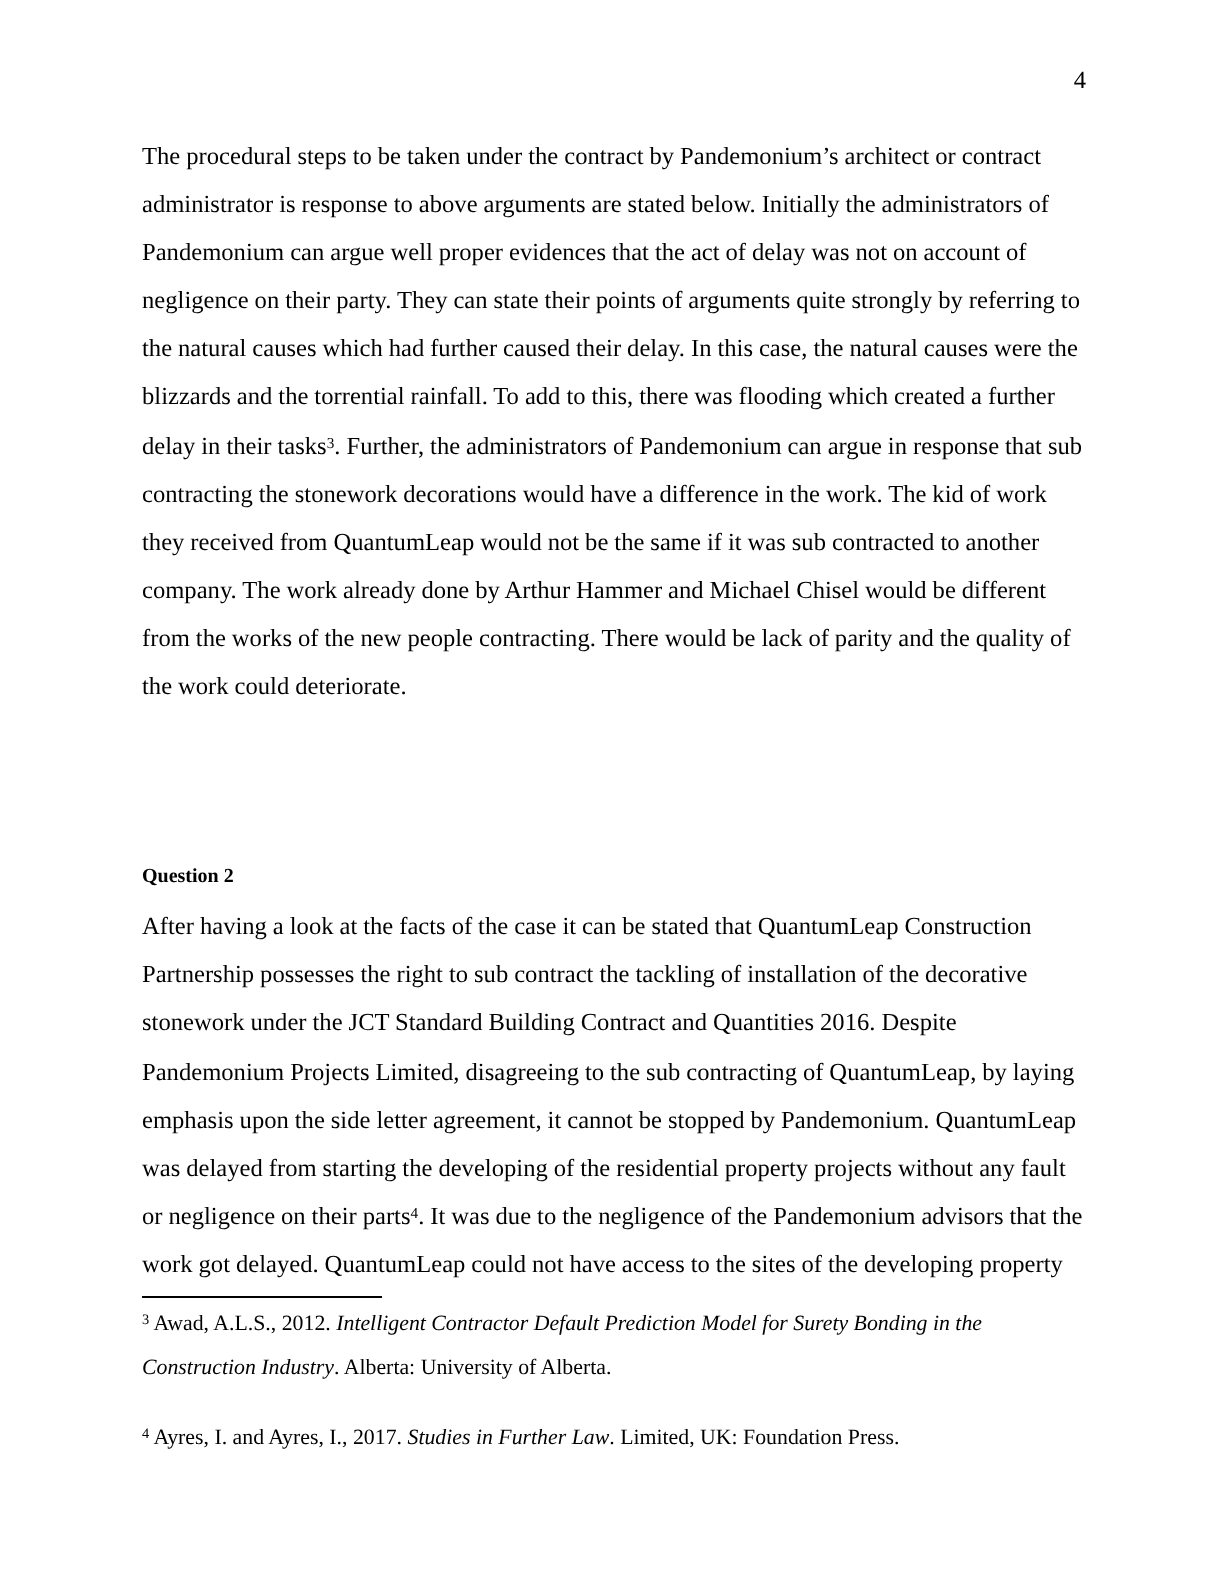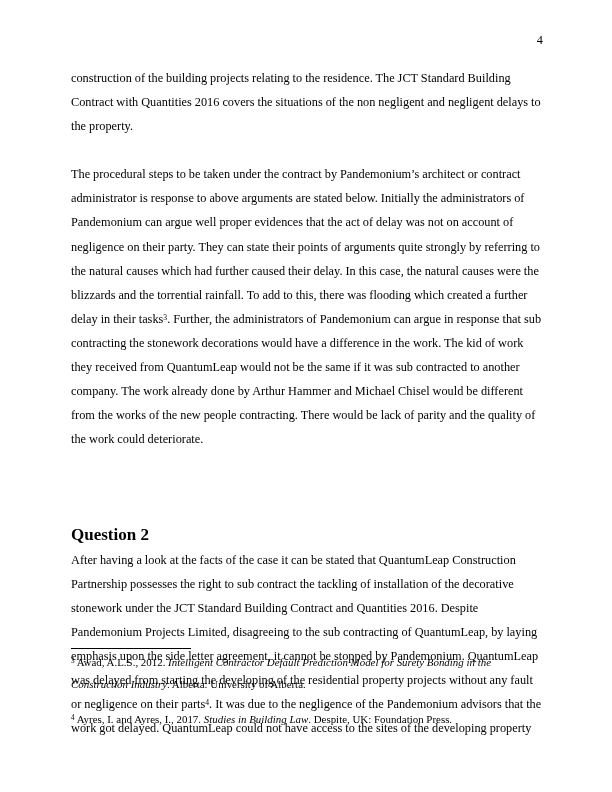--- a/index.html
+++ b/index.html
@@ -40,21 +40,21 @@
     line-height: 24.1px;
     text-align: left;
     word-spacing: -0.10px;
     letter-spacing: 0.005px;
   }
   p.para.tight {
     margin-bottom: 0;
   }
   h2.heading {
     margin: 0;
-    font-size: 17px;
+    font-size: 10px;
     line-height: 24.1px;
     font-weight: bold;
   }
   .spacer-before-heading {
     height: 24px;
   }
   sup {
     font-size: 0.62em;
     vertical-align: 0.42em;
     line-height: 0;
@@ -93,35 +93,34 @@
 </style>
 </head>
 <body>
 
 <div class="page">
 
   <div class="page-number">4</div>
 
   <div class="body-block">
 
-    <p class="para"><span>construction of the building projects relating to the residence. The JCT Standard Building Contract with Quantities 2016 covers the situations of the non negligent and negligent delays to the property.</span></p>
 
     <p class="para"><span>The procedural steps to be taken under the contract by Pandemonium’s architect or contract administrator is response to above arguments are stated below. Initially the administrators of Pandemonium can argue well proper evidences that the act of delay was not on account of negligence on their party. They can state their points of arguments quite strongly by referring to the natural causes which had further caused their delay. In this case, the natural causes were the blizzards and the torrential rainfall. To add to this, there was flooding which created a further delay in their tasks</span><sup>3</sup><span>. Further, the administrators of Pandemonium can argue in response that sub contracting the stonework decorations would have a difference in the work. The kid of work they received from QuantumLeap would not be the same if it was sub contracted to another company. The work already done by Arthur Hammer and Michael Chisel would be different from the works of the new people contracting. There would be lack of parity and the quality of the work could deteriorate.</span></p>
 
 
     <div class="spacer-before-heading"></div>
     <div class="spacer-before-heading"></div>
 
     <h2 class="heading">Question 2</h2>
 
     <p class="para tight"><span>After having a look at the facts of the case it can be stated that QuantumLeap Construction Partnership possesses the right to sub contract the tackling of installation of the decorative stonework under the JCT Standard Building Contract and Quantities 2016. Despite Pandemonium Projects Limited, disagreeing to the sub contracting of QuantumLeap, by laying emphasis upon the side letter agreement, it cannot be stopped by Pandemonium. QuantumLeap was delayed from starting the developing of the residential property projects without any fault or negligence on their parts</span><sup>4</sup><span>. It was due to the negligence of the Pandemonium advisors that the work got delayed. QuantumLeap could not have access to the sites of the developing property</span></p>
 
   </div>
 
   <div class="footnotes">
     <div class="footnote-rule"></div>
 
     <p class="footnote"><span class="fn-marker">3</span><span> Awad, A.L.S., 2012. </span><em>Intelligent Contractor Default Prediction Model for Surety Bonding in the Construction Industry</em><span>. Alberta: University of Alberta.</span></p>
 
-    <p class="footnote"><span class="fn-marker">4</span><span> Ayres, I. and Ayres, I., 2017. </span><em>Studies in Building Law</em><span>. Despite, UK: Foundation Press.</span></p>
+    <p class="footnote"><span class="fn-marker">4</span><span> Ayres, I. and Ayres, I., 2017. </span><em>Studies in Further Law</em><span>. Limited, UK: Foundation Press.</span></p>
   </div>
 
 </div>
 
 </body></html>

